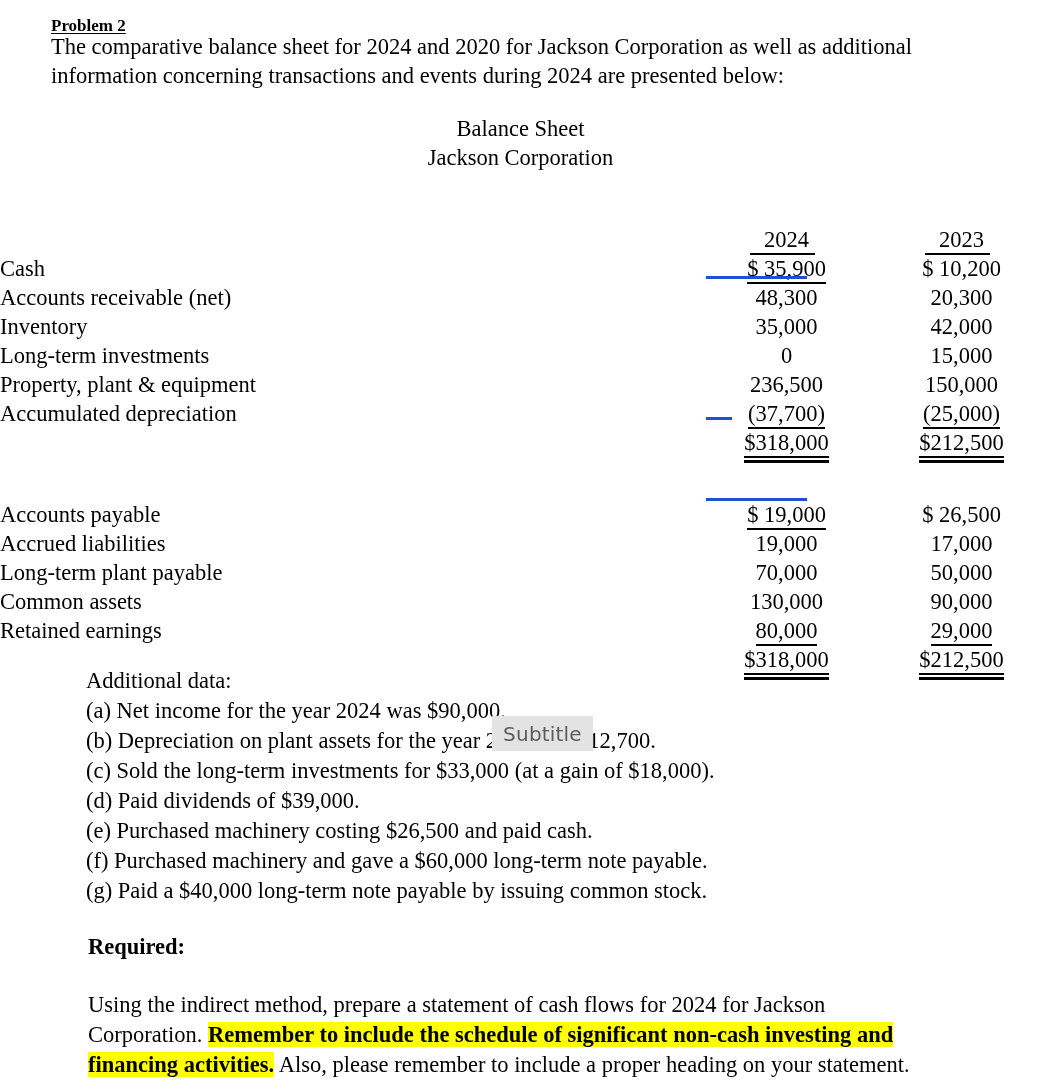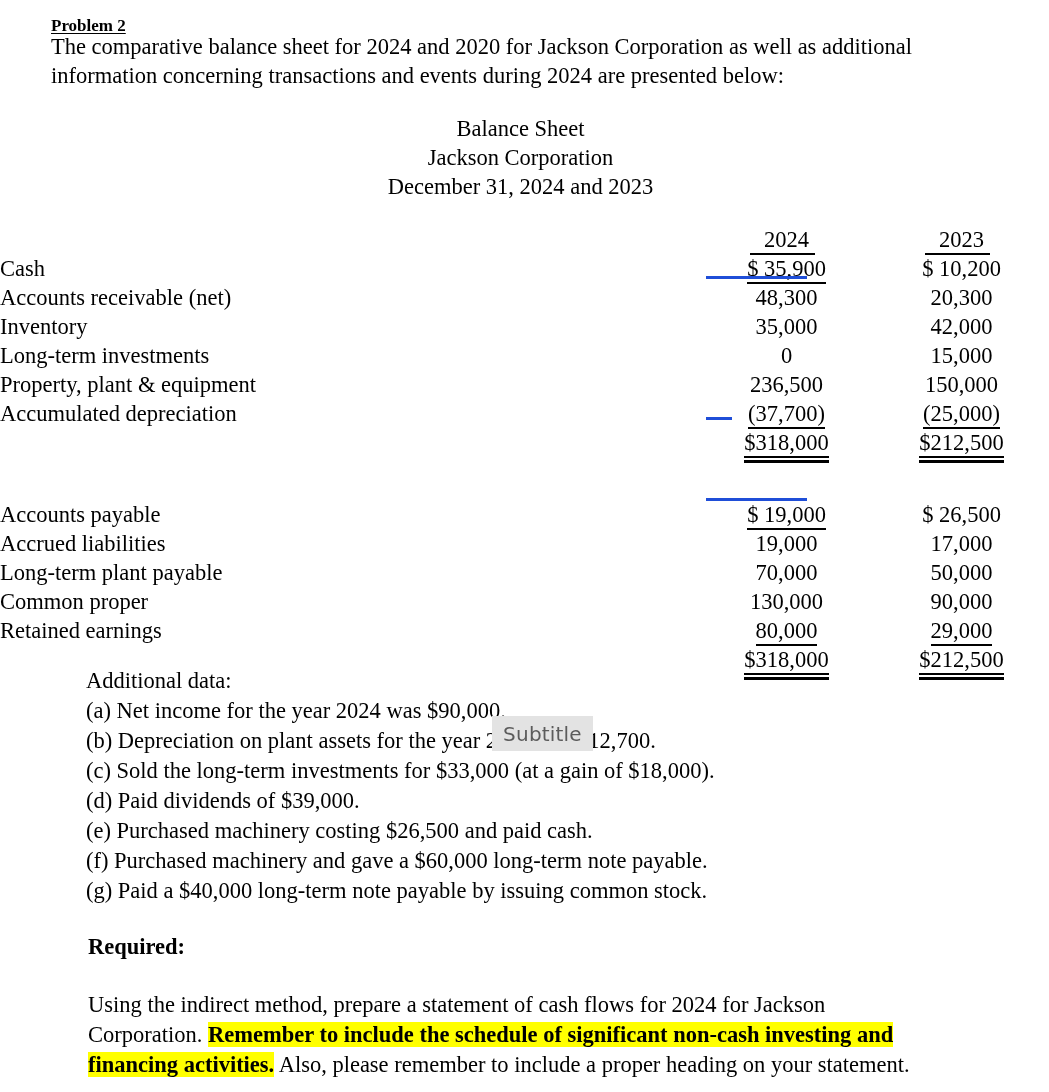--- a/index.html
+++ b/index.html
@@ -189,21 +189,20 @@
 
 <div class="page">
 
   <div class="problem-title">Problem 2</div>
 
   <div class="intro">The comparative balance sheet for 2024 and 2020 for Jackson Corporation as well as additional information concerning transactions and events during 2024 are presented below:</div>
 
   <div class="stmt-heading">
     <div>Balance Sheet</div>
     <div>Jackson Corporation</div>
-    <div>December 31, 2024 and 2023</div>
   </div>
 
   <div class="bs">
     <table class="bstable">
       <tbody>
           <tr class="year">
         <td class="label"></td>
         <td class="num c24"><span class="cell">2024</span></td>
         <td class="num c23"><span class="cell">2023</span></td>
       </tr>
@@ -266,21 +265,21 @@
         <td class="num c23"><span class="cell">17,000</span></td>
       </tr>
 
       <tr>
         <td class="label">Long-term plant payable</td>
         <td class="num c24"><span class="cell">70,000</span></td>
         <td class="num c23"><span class="cell">50,000</span></td>
       </tr>
 
       <tr>
-        <td class="label">Common proper</td>
+        <td class="label">Common assets</td>
         <td class="num c24"><span class="cell">130,000</span></td>
         <td class="num c23"><span class="cell">90,000</span></td>
       </tr>
 
       <tr>
         <td class="label">Retained earnings</td>
         <td class="num c24 rule-single"><span class="cell">80,000</span></td>
         <td class="num c23 rule-single"><span class="cell">29,000</span></td>
       </tr>
 

